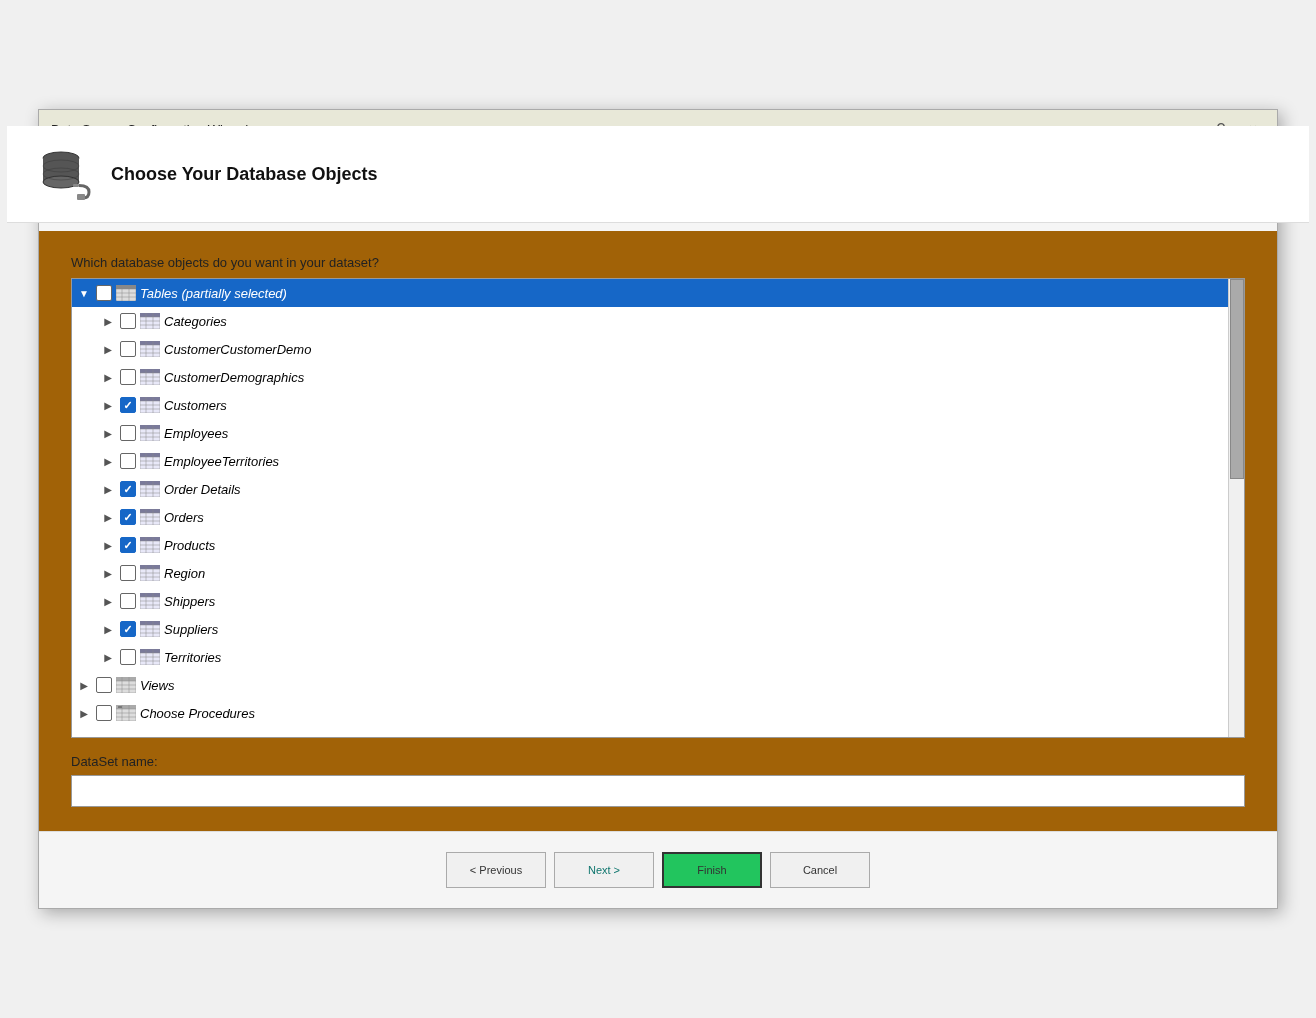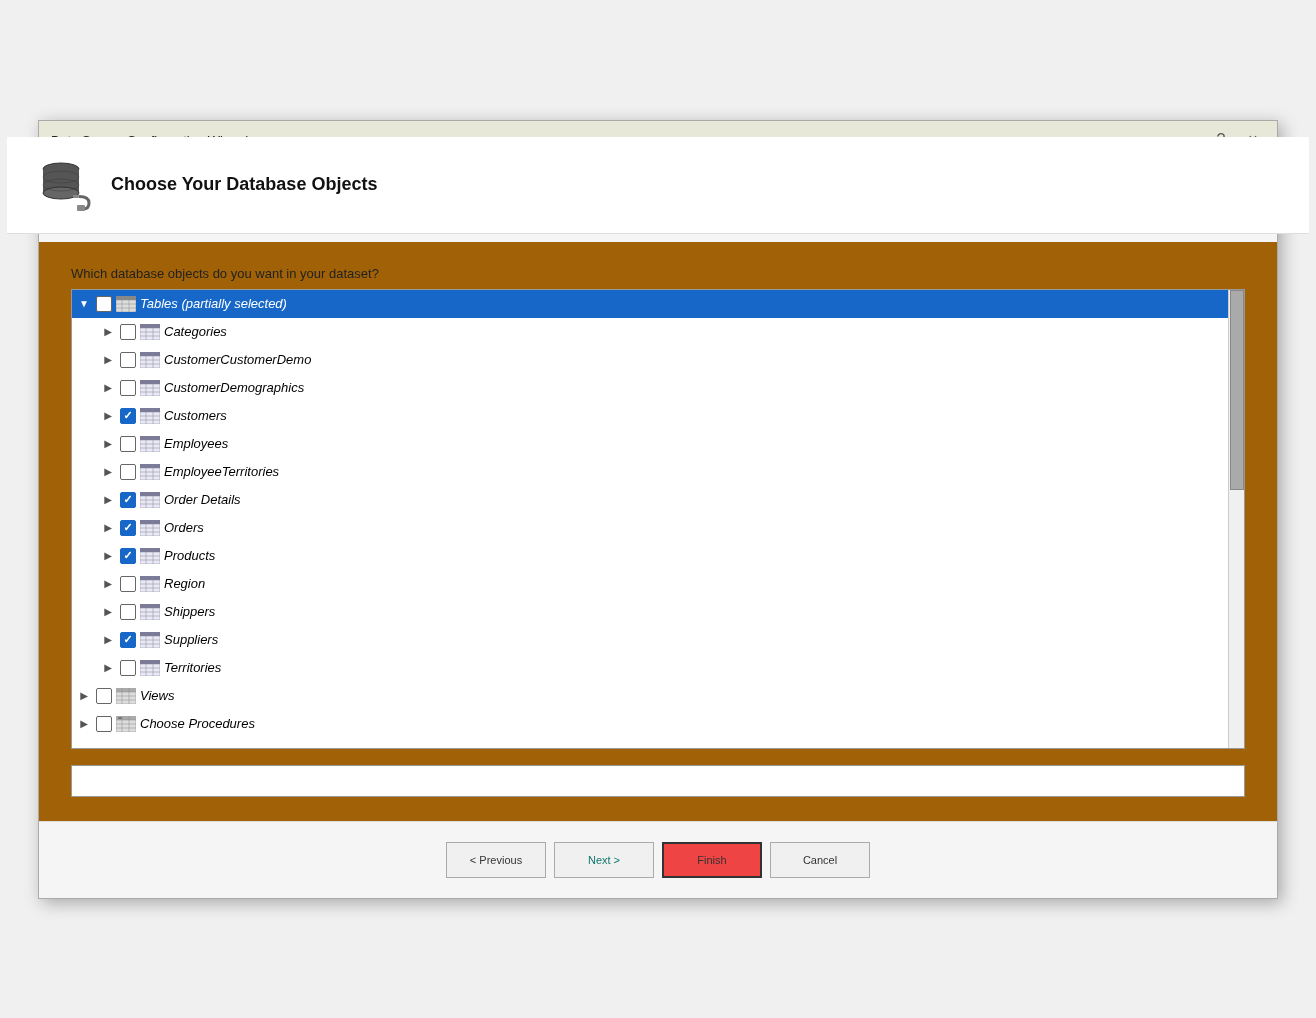--- a/index.html
+++ b/index.html
@@ -193,21 +193,21 @@
       height: 36px;
       min-width: 100px;
       padding: 0 20px;
       font-size: 11px;
       border: 1px solid #aaa;
       background: #f0f0f0;
       cursor: pointer;
       color: #333;
     }
     .btn.primary {
-      background: #ef4444;
+      background: #22c55e;
       border: 2px solid #333;
       font-weight: normal;
     }
     .btn:disabled {
       color: #0f766e;
       cursor: default;
     }
     
     .tbl-icon {
       display: inline-block;
@@ -487,20 +487,21 @@
         </svg>
         <span class="item-label">Choose Procedures</span>
       </div>
 
       <div class="scrollbar-track">
         <div class="scrollbar-thumb"></div>
       </div>
     </div>
 
     <div class="dataset-section">
+      <p class="dataset-label">DataSet name:</p>
       <input class="dataset-input" type="text" style="">
     </div>
   </div>
 
   <div class="footer">
     <button class="btn">&lt; Previous</button>
     <button class="btn" disabled="">Next &gt;</button>
     <button class="btn primary">Finish</button>
     <button class="btn">Cancel</button>
   </div>

